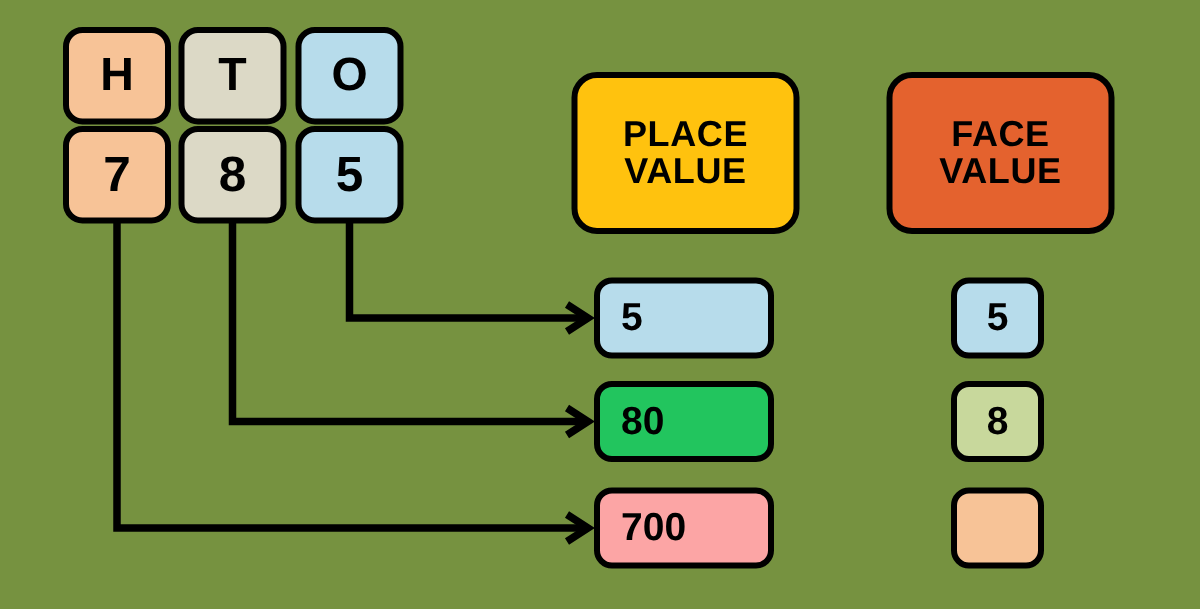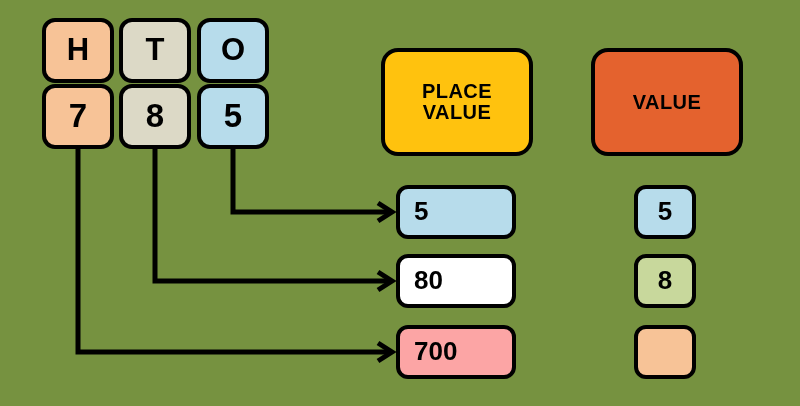--- a/index.html
+++ b/index.html
@@ -38,21 +38,21 @@
     border-radius: 13px;
   }
   .tile.digit { font-size: 33px; }
 
   
   .header-card {
     width: 152px;
     height: 108px;
     border-radius: 17px;
     flex-direction: column;
-    font-size: 20px;
+    font-size: 24px;
     letter-spacing: 0.4px;
     text-align: center;
   }
   .header-card span { display: block; }
 
   
   .result-wide {
     width: 120px;
     height: 54px;
     border-radius: 12px;
@@ -104,24 +104,25 @@
   <div class="card tile digit" style="left:42px; top:84px; background:#F7C397;">7</div>
   <div class="card tile digit" style="left:119px; top:84px; background:#DCD9C6;">8</div>
   <div class="card tile digit" style="left:197px; top:84px; background:#B7DCEB;">5</div>
 
   <div class="card header-card" style="left:381px; top:48px; background:#FFC20E;">
     <span>PLACE</span>
     <span>VALUE</span>
   </div>
 
   <div class="card header-card" style="left:591px; top:48px; background:#E4622E;">
+    <span>FACE</span>
     <span>VALUE</span>
   </div>
 
   <div class="card result-wide" style="left:396px; top:185px; background:#B7DCEB;">5</div>
-  <div class="card result-wide" style="left:396px; top:254px; background:#ffffff;">80</div>
+  <div class="card result-wide" style="left:396px; top:254px; background:#22c55e;">80</div>
   <div class="card result-wide" style="left:396px; top:325px; background:#fca5a5;">700</div>
 
   <div class="card result-narrow" style="left:634px; top:185px; background:#B7DCEB;">5</div>
   <div class="card result-narrow" style="left:634px; top:254px; background:#C8D89C;">8</div>
   <div class="card result-narrow" style="left:634px; top:325px; background:#F7C397;"></div>
 
 </div>
 
 </body></html>

